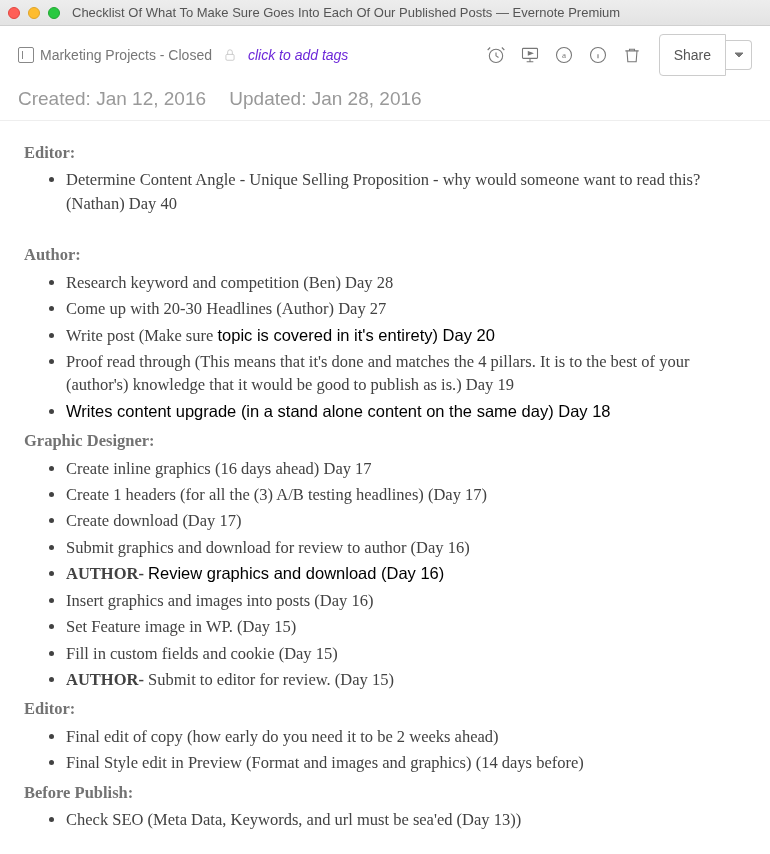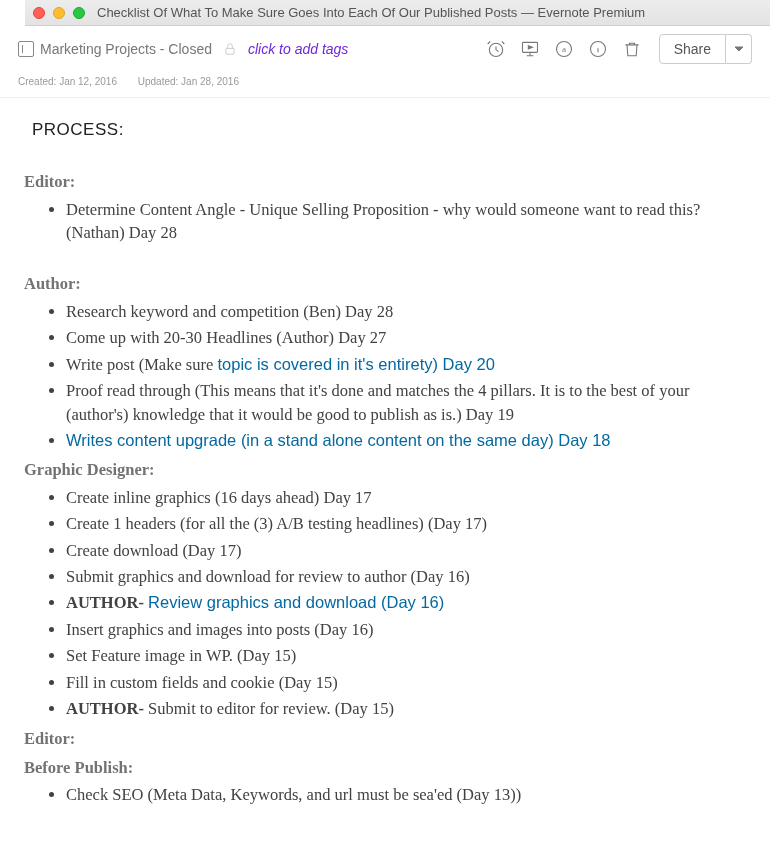--- a/index.html
+++ b/index.html
@@ -14,21 +14,20 @@
   }
   .titlebar {
     height: 26px;
     background: linear-gradient(#ededed,#e3e3e3);
     border-bottom: 1px solid #d0d0d0;
     display:flex;
     align-items:center;
     padding: 0 8px;
     font-size: 13px;
     color:#555;
-    margin-left:25px;
   }
   .traffic { display:flex; gap:8px; margin-right:12px;}
   .dot { width:12px; height:12px; border-radius:50%; }
   .dot.red{background:#ff5f57;border:1px solid #e24640;}
   .dot.yellow{background:#febc2e;border:1px solid #e0a428;}
   .dot.green{background:#28c940;border:1px solid #22a733;}
   .title-text{ flex:0 0 auto; font-weight:400; color:#555;}
   .toolbar {
     display:flex;
     align-items:center;
@@ -38,42 +37,42 @@
   }
   .nb-icon { width:16px;height:16px;border:1.5px solid #888;border-radius:2px;margin-right:6px;display:inline-block;position:relative;}
   .nb-icon::after{content:"";position:absolute;left:3px;top:3px;bottom:3px;width:1px;background:#888;}
   .notebook-name { color:#777; }
   .lock-icon { width:16px;height:16px;margin:0 10px;display:inline-flex;align-items:center;justify-content:center;}
   .lock-icon svg{stroke:#aaa;fill:none;}
   .tags-placeholder { color:#6d28d9; font-style: italic; }
   .toolbar-spacer{flex:1;}
   .tool-btn{width:30px;height:30px;display:inline-flex;align-items:center;justify-content:center;color:#777;margin:0 2px;cursor:pointer;}
   .tool-btn svg{stroke:#777;fill:none;stroke-width:1.3;}
-  .share-btn{border:1px solid #ccc;border-radius:4px 0 0 4px;height:30px;padding:0 14px;display:inline-flex;align-items:center;color:#555;font-size:14px;cursor:pointer;}
+  .share-btn{border:1px solid #ccc;border-radius:4px 0 0 4px;height:42px;padding:0 14px;display:inline-flex;align-items:center;color:#555;font-size:14px;cursor:pointer;}
   .share-drop{border:1px solid #ccc;border-left:none;border-radius:0 4px 4px 0;height:30px;width:26px;display:inline-flex;align-items:center;justify-content:center;cursor:pointer;}
   .share-drop svg{stroke:#777;fill:#777;}
   .meta {
     padding: 4px 18px 10px;
-    font-size: 10px;
+    font-size: 19px;
     color:#999;
     border-bottom:1px solid #eee;
   }
   .meta span{margin-right:18px;}
   .note-body{
     padding: 14px 24px 0 24px;
     font-family: "Times New Roman", Times, serif;
     font-size: 16.5px;
     line-height: 1.42;
     color:#424242;
   }
   .process-h{font-family:-apple-system,"Helvetica Neue",Arial,sans-serif;font-size:17px;color:#222;letter-spacing:0.5px;margin:6px 0 28px 8px;}
   .sect{font-weight:bold;color:#737373;margin:6px 0 4px 0;}
   ul{margin:2px 0 4px 0;padding-left:42px;}
   li{margin:3px 0;}
-  .sans{font-family:-apple-system,"Helvetica Neue",Arial,sans-serif;color:#0369a1;}
+  .sans{font-family:-apple-system,"Helvetica Neue",Arial,sans-serif;color:#000000;}
   .b{font-weight:bold;}
 </style>
 </head>
 <body>
 
 <div class="titlebar">
   <div class="traffic">
     <div class="dot red"></div>
     <div class="dot yellow"></div>
     <div class="dot green"></div>
@@ -131,25 +130,24 @@
       </svg>
     </span>
 </div>
 
 <div class="meta">
   <span>Created: Jan 12, 2016</span>
   <span>Updated: Jan 28, 2016</span>
 </div>
 
 <div class="note-body">
-  <div class="process-h">PROCESS:</div>
 
   <div class="sect">Editor:</div>
   <ul>
-    <li>Determine Content Angle - Unique Selling Proposition - why would someone want to read this? (Nathan) Day 28</li>
+    <li>Determine Content Angle - Unique Selling Proposition - why would someone want to read this? (Nathan) Day 40</li>
   </ul>
   <div style="height:18px"></div>
 
   <div class="sect">Author:</div>
   <ul>
     <li>Research keyword and competition (Ben) Day 28</li>
     <li>Come up with 20-30 Headlines (Author) Day 27</li>
     <li><span>Write post (Make sure </span><span class="sans">topic is covered in it's entirety) Day 20</span></li>
     <li>Proof read through (This means that it's done and matches the 4 pillars. It is to the best of your (author's) knowledge that it would be good to publish as is.) Day 19</li>
     <li><span class="sans">Writes content upgrade (in a stand alone content on the same day) Day 18</span></li>
@@ -162,20 +160,24 @@
     <li>Create download (Day 17)</li>
     <li>Submit graphics and download for review to author (Day 16)</li>
     <li><span class="b">AUTHOR- </span><span class="sans">Review graphics and download (Day 16)</span></li>
     <li>Insert graphics and images into posts (Day 16)</li>
     <li>Set Feature image in WP. (Day 15)</li>
     <li>Fill in custom fields and cookie (Day 15)</li>
     <li><span class="b">AUTHOR- </span><span>Submit to editor for review. (Day 15)</span></li>
   </ul>
 
   <div class="sect">Editor:</div>
+  <ul>
+    <li>Final edit of copy (how early do you need it to be 2 weeks ahead)</li>
+    <li>Final Style edit in Preview (Format and images and graphics) (14 days before)</li>
+  </ul>
 
   <div class="sect">Before Publish:</div>
   <ul>
     <li>Check SEO (Meta Data, Keywords, and url must be sea'ed (Day 13))</li>
 
   </ul>
 
 </div>
 
 </body></html>

